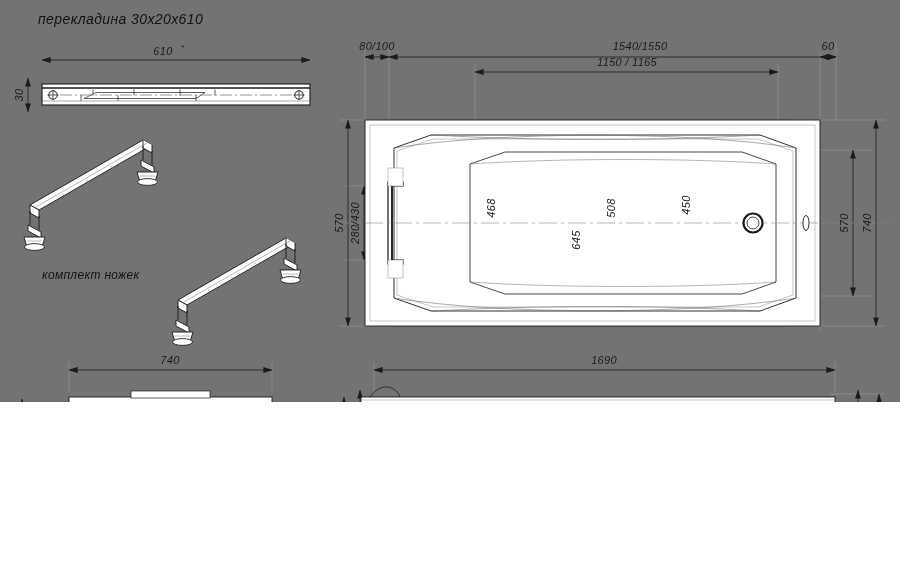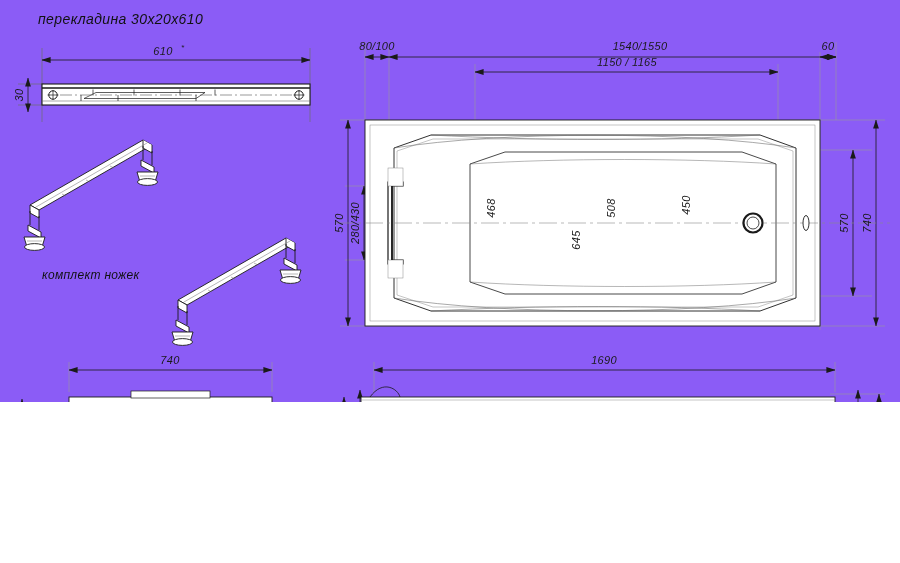--- a/index.html
+++ b/index.html
@@ -8,21 +8,21 @@
     padding: 0;
     background: #ffffff;
   }
   body {
     font-family: "Liberation Sans", sans-serif;
   }
   #sheet {
     position: relative;
     width: 900px;
     height: 402px;
-    background: #8b5cf6;
+    background: #737373;
     overflow: hidden;
   }
   #sheet svg {
     position: absolute;
     left: 0;
     top: 0;
   }
   .dimtext {
     font-family: "Liberation Sans", sans-serif;
     font-size: 11px;

